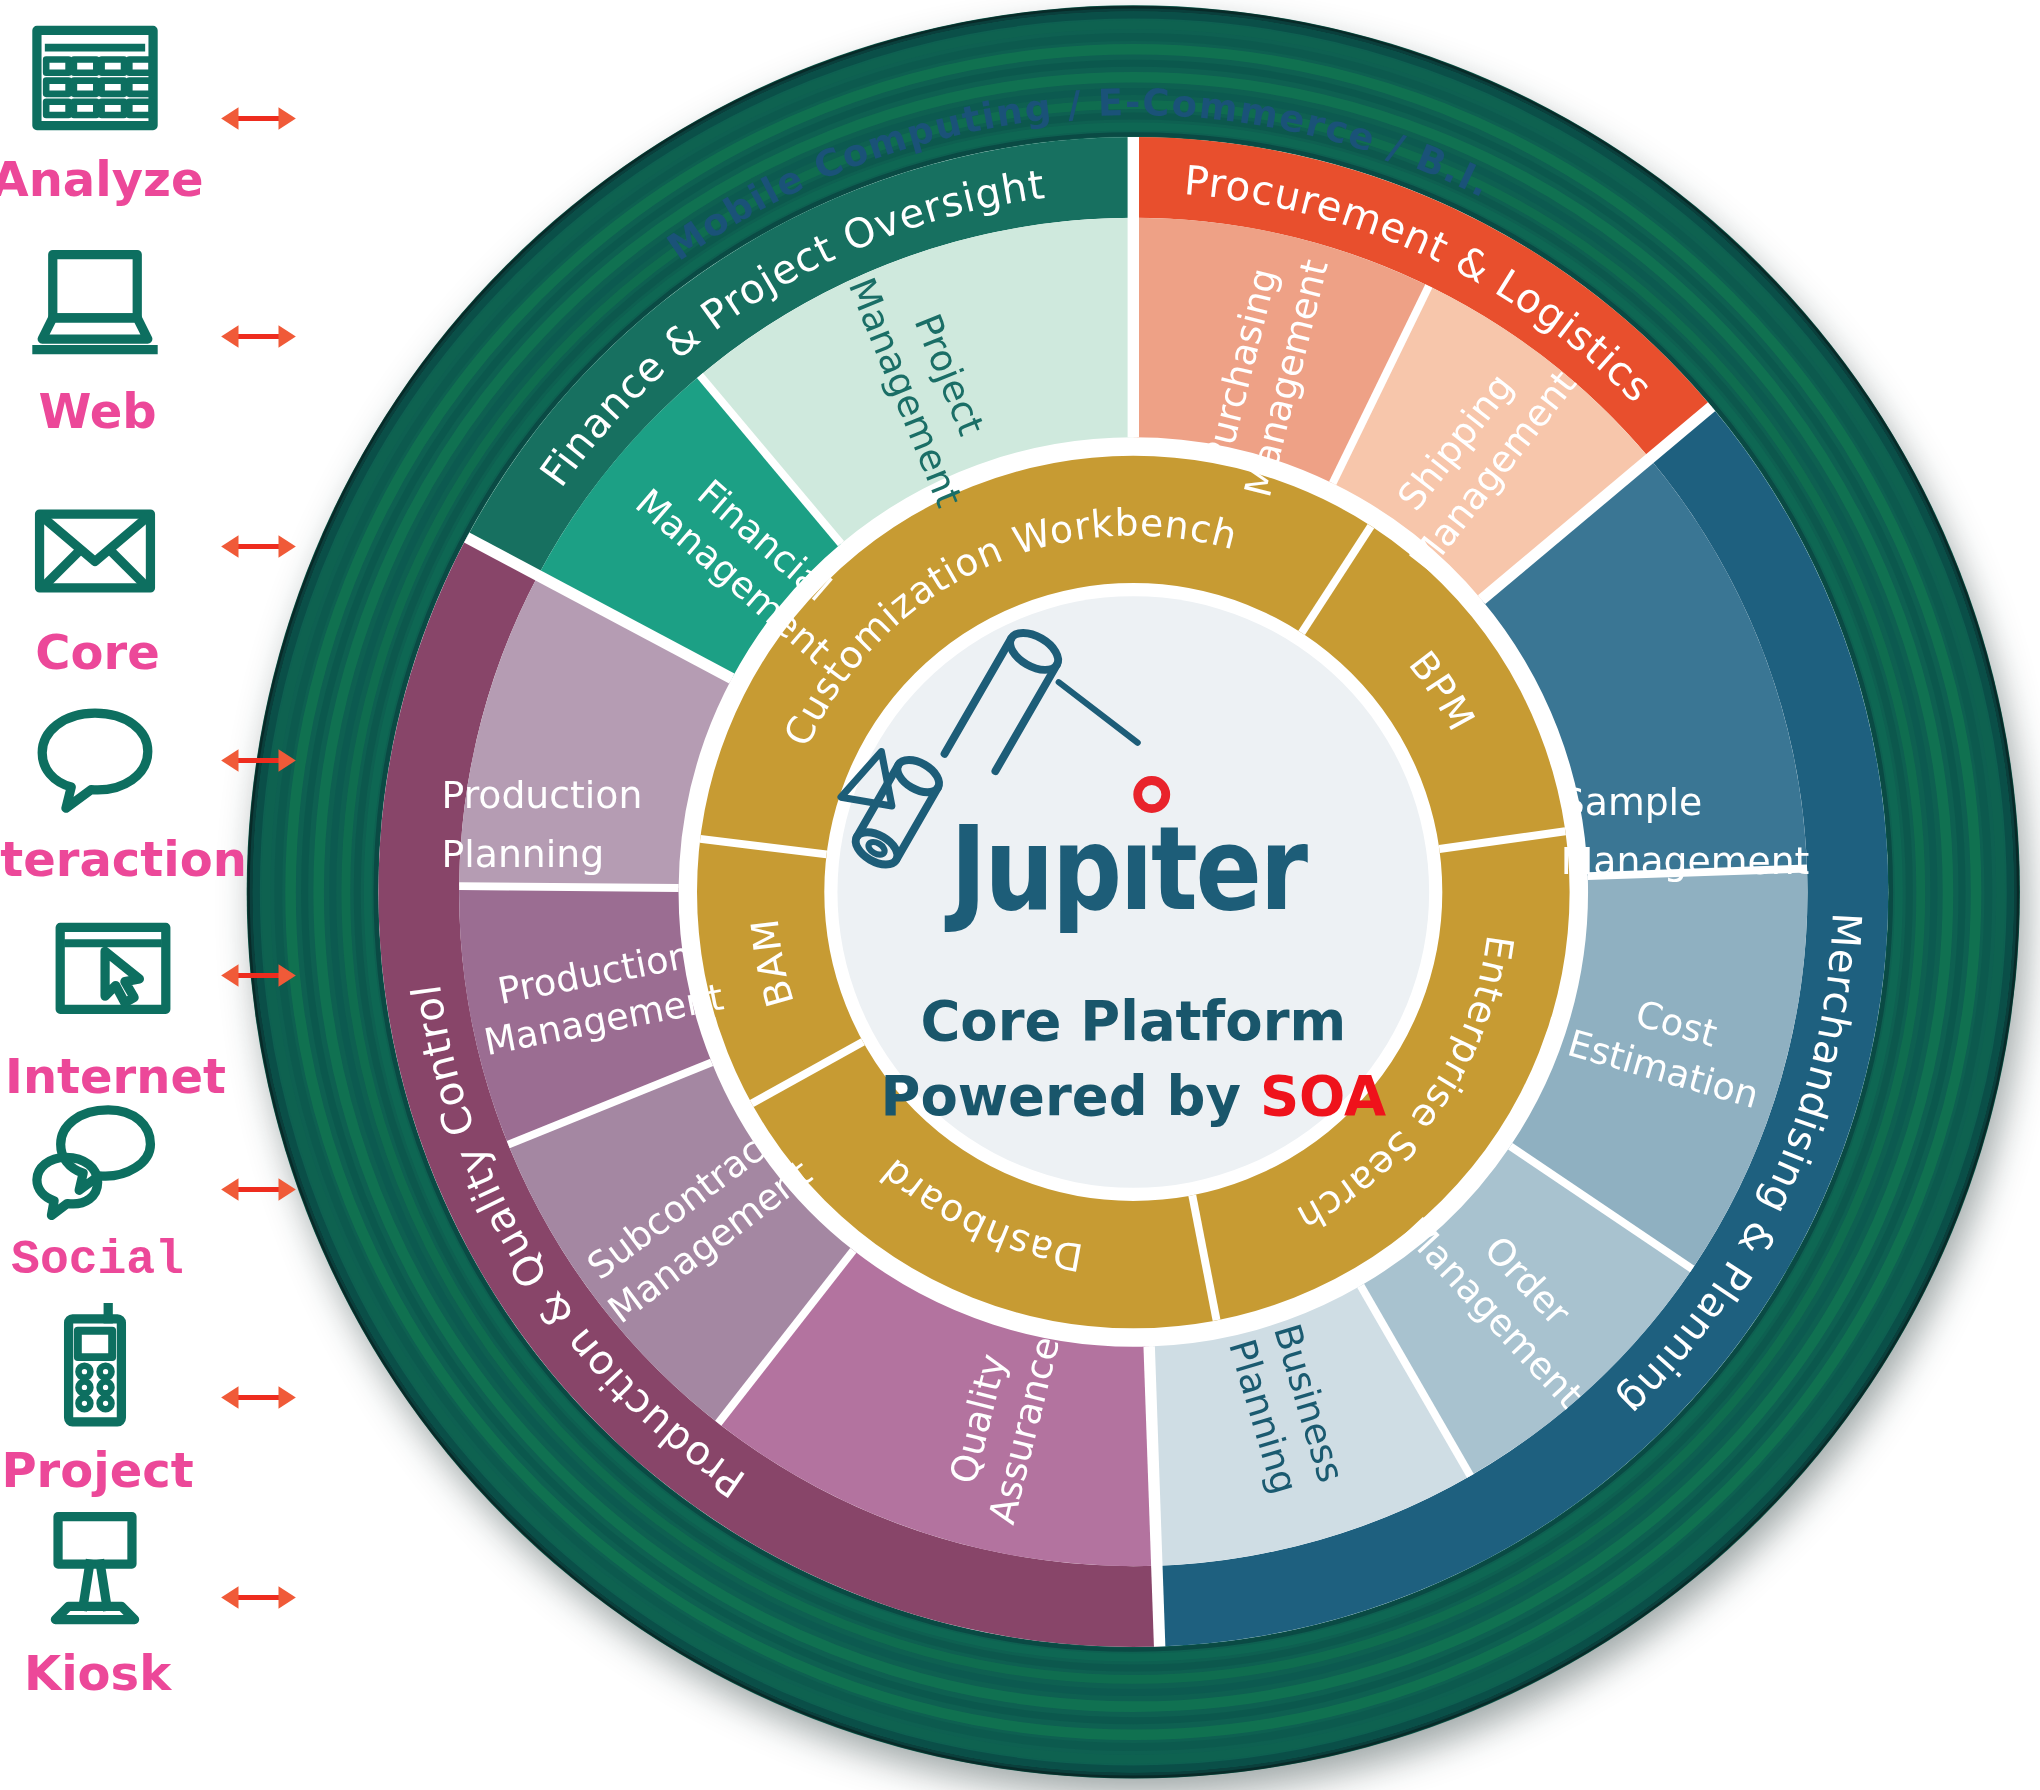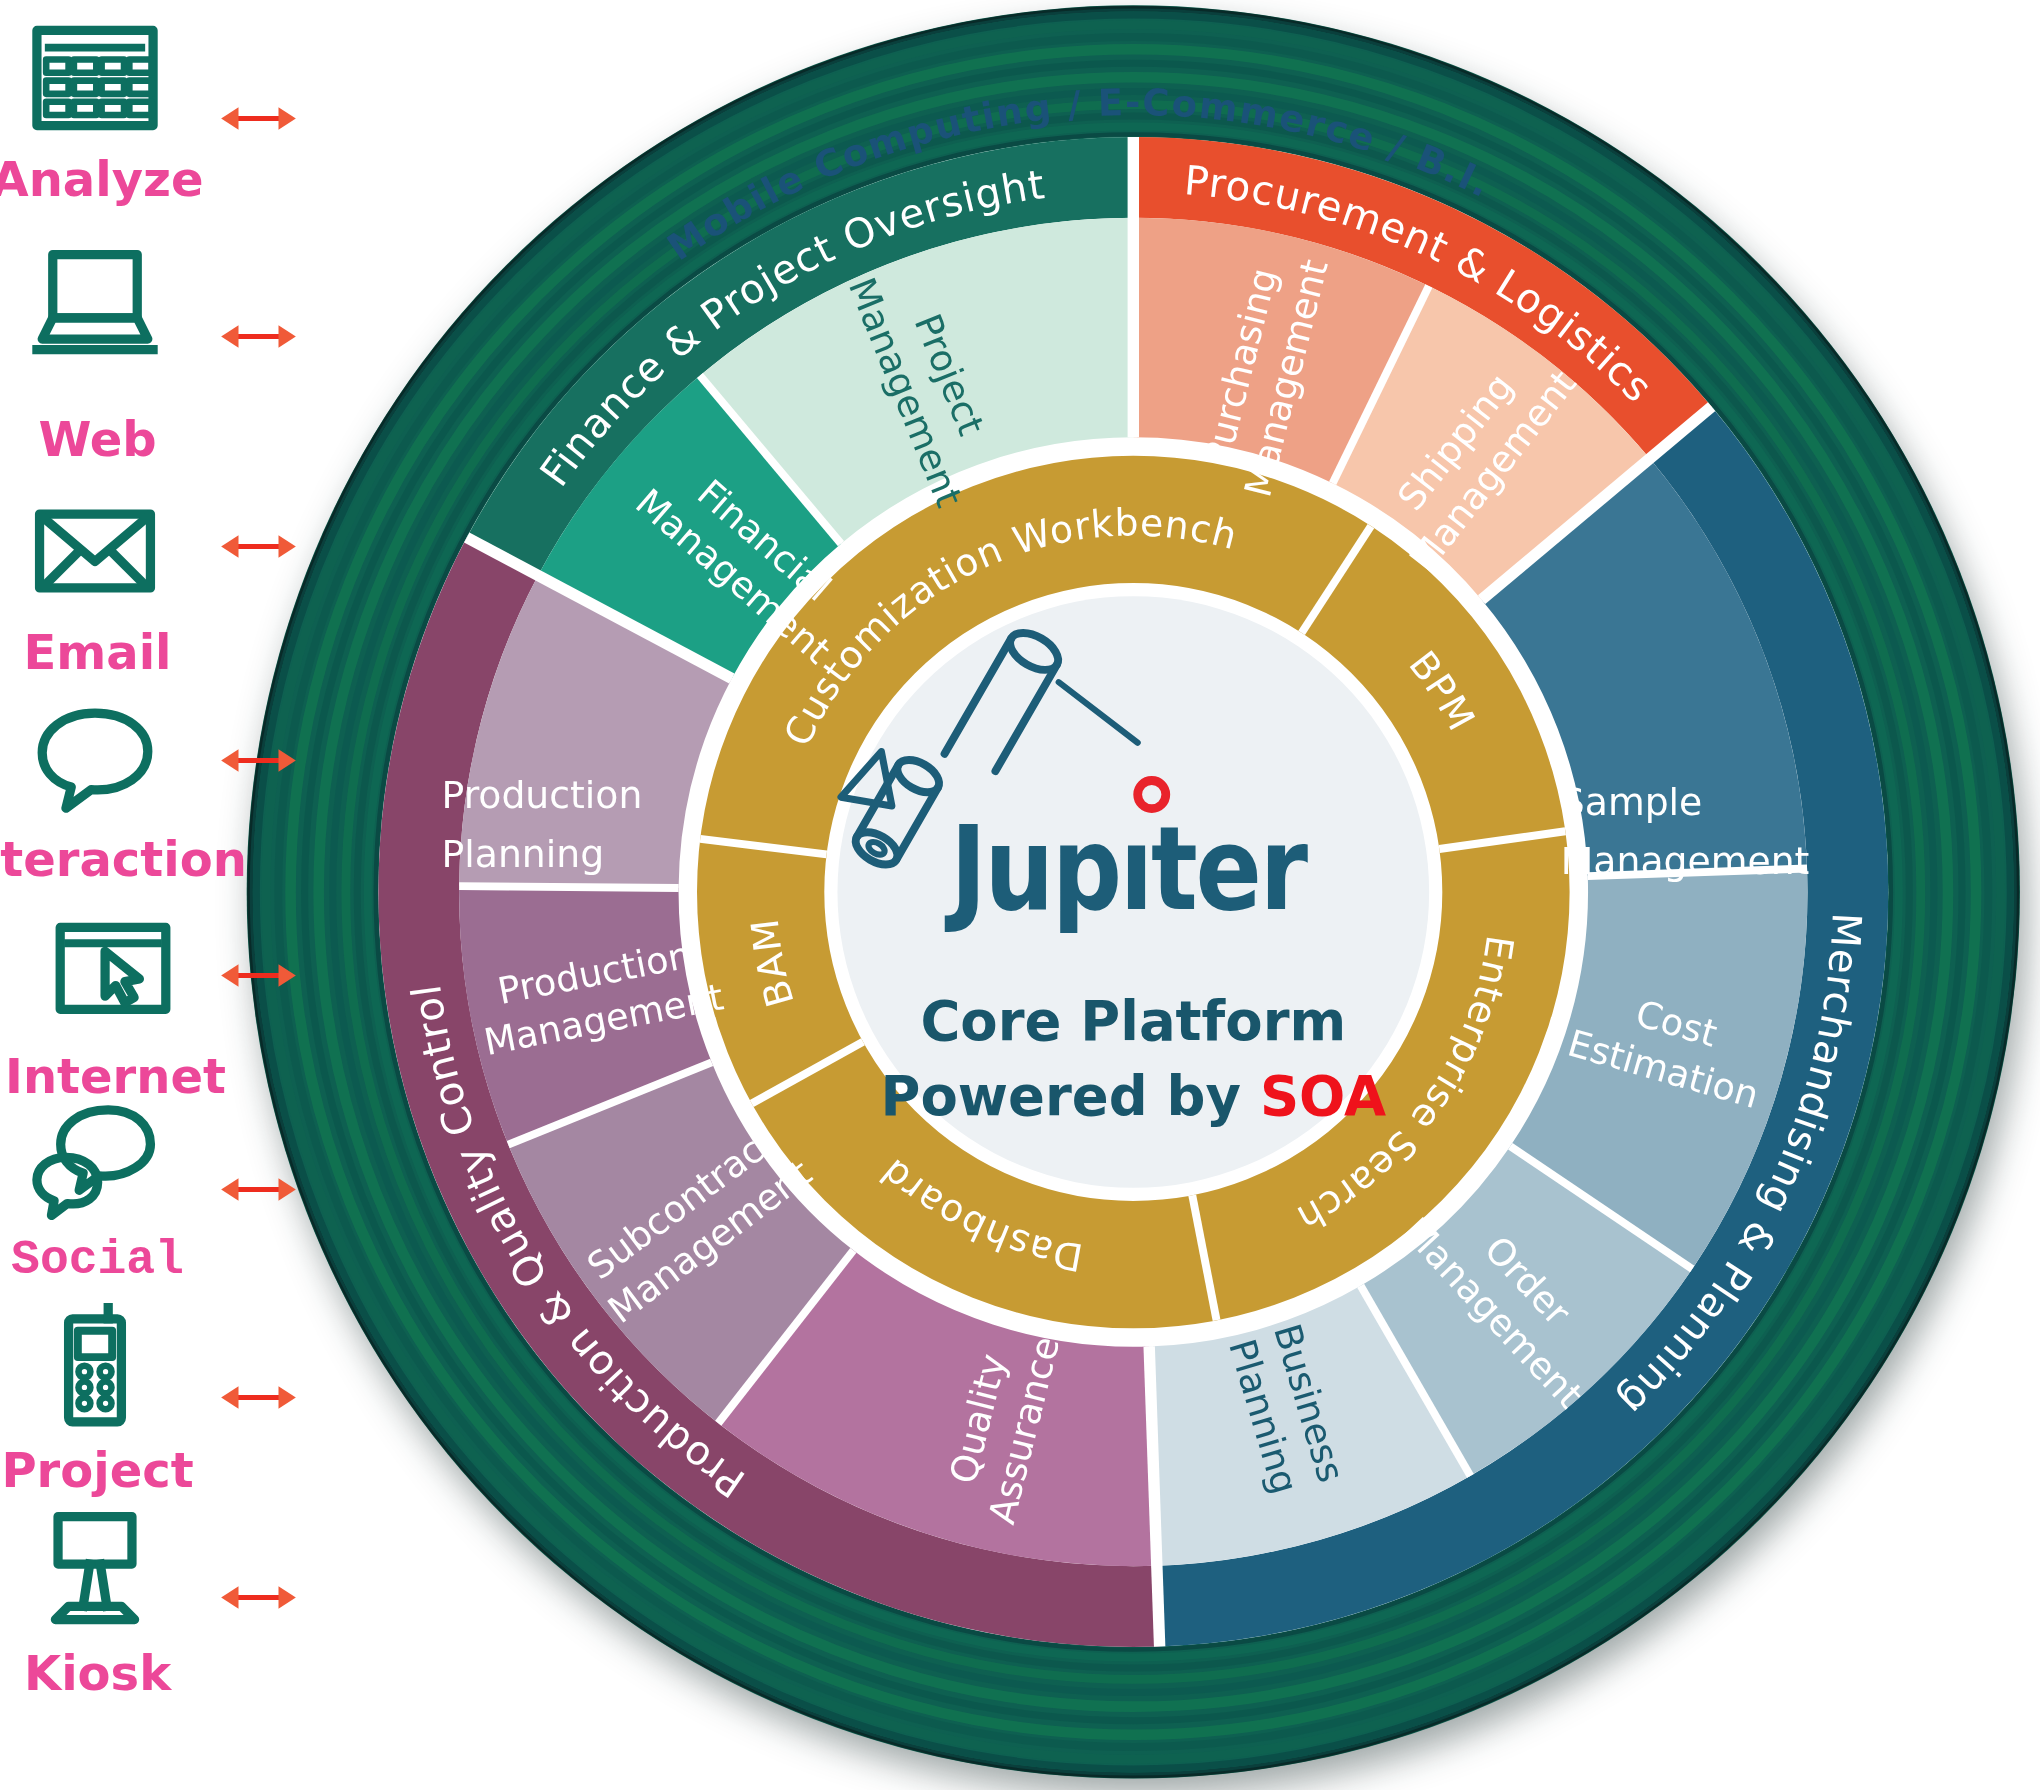--- a/index.html
+++ b/index.html
@@ -141,41 +141,41 @@
           <rect x="55" y="68" width="17" height="10" stroke-width="5"></rect>
           <rect x="76" y="68" width="17" height="10" stroke-width="5"></rect>
         </svg>
         <div class="lbl">Analyze</div>
       </div>
       <div class="arrow" style="left: 219px; top: 102px;"><svg width="79" height="33" viewBox="0 0 90 38">
       <line x1="10" y1="19" x2="80" y2="19" stroke="#ee2c1e" stroke-width="5.5"></line>
       <polygon points="2,19 22,6 22,32" fill="#f05a38"></polygon>
       <polygon points="88,19 68,6 68,32" fill="#f05a38"></polygon>
     </svg></div>
-      <div class="channel" style="top: 244px; gap: 28px;">
+      <div class="channel" style="top: 244px;">
         <svg width="132" height="132" viewBox="0 0 100 100" fill="none" stroke="#0d6f60" stroke-width="7" stroke-linejoin="round" stroke-linecap="square">
           <rect x="18" y="8" width="64" height="48"></rect>
           <path d="M 18 56 L 10 72 L 90 72 L 82 56 Z"></path>
           <line x1="6" y1="80" x2="94" y2="80"></line>
         </svg>
         <div class="lbl">Web</div>
       </div>
       <div class="arrow" style="left: 219px; top: 320px;"><svg width="79" height="33" viewBox="0 0 90 38">
       <line x1="10" y1="19" x2="80" y2="19" stroke="#ee2c1e" stroke-width="5.5"></line>
       <polygon points="2,19 22,6 22,32" fill="#f05a38"></polygon>
       <polygon points="88,19 68,6 68,32" fill="#f05a38"></polygon>
     </svg></div>
       <div class="channel" style="top: 485px;">
         <svg width="132" height="132" viewBox="0 0 100 100" fill="none" stroke="#0d6f60" stroke-width="7" stroke-linejoin="round" stroke-linecap="square">
           <rect x="8" y="22" width="84" height="56"></rect>
           <path d="M 10 24 L 50 58 L 90 24"></path>
           <path d="M 12 76 L 38 50"></path>
           <path d="M 88 76 L 62 50"></path>
         </svg>
-        <div class="lbl">Email</div>
+        <div class="lbl">Core</div>
       </div>
       <div class="arrow" style="left: 219px; top: 530px;"><svg width="79" height="33" viewBox="0 0 90 38">
       <line x1="10" y1="19" x2="80" y2="19" stroke="#ee2c1e" stroke-width="5.5"></line>
       <polygon points="2,19 22,6 22,32" fill="#f05a38"></polygon>
       <polygon points="88,19 68,6 68,32" fill="#f05a38"></polygon>
     </svg></div>
       <div class="channel" style="top: 692px;">
         <svg width="132" height="132" viewBox="0 0 100 100" fill="none" stroke="#0d6f60" stroke-width="7" stroke-linejoin="round" stroke-linecap="square">
           <path d="M 50 16 C 26 16 10 30 10 46 C 10 58 18 68 32 72 L 28 88 L 47 74 C 72 76 90 62 90 45 C 90 29 74 16 50 16 Z"></path>
         </svg>

